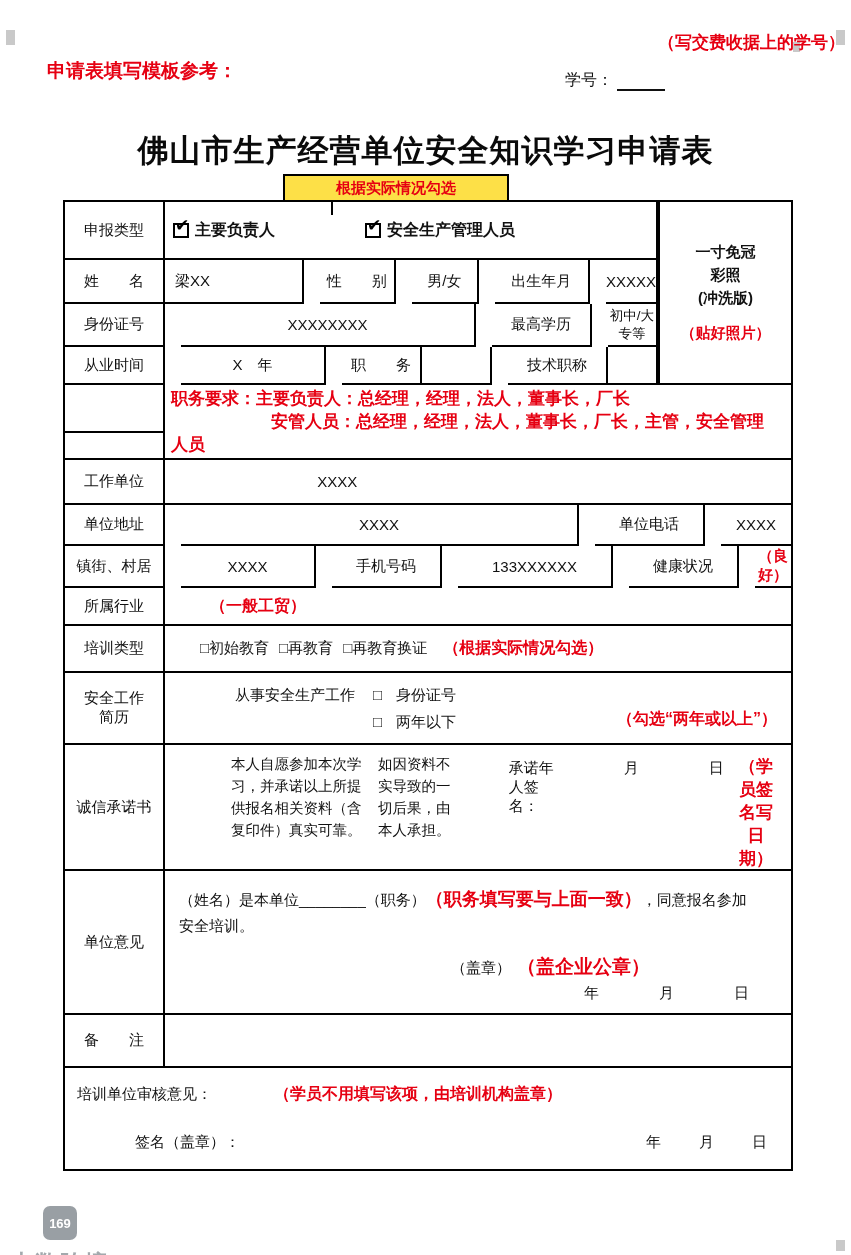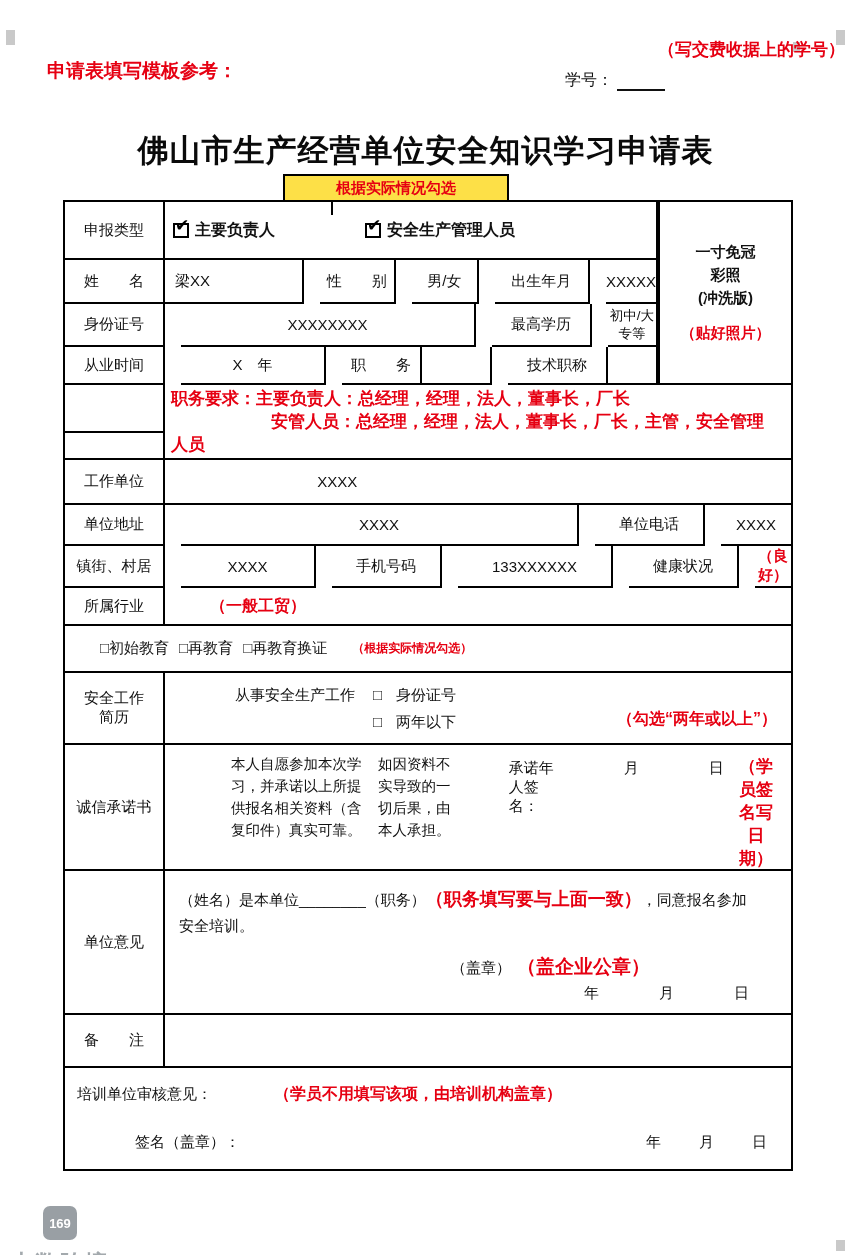--- a/index.html
+++ b/index.html
@@ -2,21 +2,21 @@
 <html><head>
 <meta charset="utf-8">
 <style>
   * { margin:0; padding:0; box-sizing:border-box; }
   html,body { background:#ffffff; }
   body { font-family:"Liberation Sans","DejaVu Sans",sans-serif; color:#111; }
   .page { position:relative; width:851px; height:1255px; background:#fff; overflow:hidden; margin:0 auto; }
   .red { color:#e60012; font-weight:bold; }
 
   .template-note { position:absolute; left:47px; top:58px; font-size:19px; }
-  .student-hint { position:absolute; right:6px; top:38px; font-size:17px; }
+  .student-hint { position:absolute; right:6px; top:31px; font-size:17px; }
   .student-line { position:absolute; left:565px; top:70px; font-size:16px; color:#111; }
   .student-line .underline { display:inline-block; width:48px; border-bottom:2px solid #111; height:16px; margin-left:4px; vertical-align:bottom; }
 
   .title { position:absolute; left:0; top:130px; width:100%; text-align:center; font-size:31px; font-weight:bold; letter-spacing:1px; color:#0a0a0a; }
 
   .callout { position:absolute; left:283px; top:174px; width:226px; height:28px; border:2px solid #000; background:#fde047; z-index:3; display:flex; align-items:center; justify-content:center; font-size:15px; }
   .callout-line { position:absolute; left:331px; top:202px; width:2px; height:13px; background:#000; z-index:3; }
 
   .form-table { position:absolute; left:63px; top:200px; width:730px; height:971px; border:2px solid #000; display:flex; flex-direction:column; background:#fff; }
   .trow { display:flex; flex-shrink:0; width:100%; }
@@ -158,25 +158,26 @@
     </div>
 
     <div class="trow" style="height:38px">
       <div class="cell label-cell">所属行业</div>
       <div class="cell last" style="flex:1; padding-left:45px;">
         <span class="red" style="font-size:16px">（一般工贸）</span>
       </div>
     </div>
 
     <div class="trow" style="height:47px">
+      <div class="cell label-cell">培训类型</div>
       <div class="cell last" style="flex:1; padding-left:35px; gap:10px;">
         <span>□初始教育</span>
         <span>□再教育</span>
         <span>□再教育换证</span>
-        <span class="red" style="font-size:12px; margin-left:15px;">（根据实际情况勾选）</span>
+        <span class="red" style="font-size:16px; margin-left:6px;">（根据实际情况勾选）</span>
       </div>
     </div>
 
     <div class="trow" style="height:72px">
       <div class="cell label-cell" style="flex-direction:column; justify-content:center;">
         <div>安全工作</div>
         <div>简历</div>
       </div>
       <div class="cell last" style="flex:1; position:relative; padding-left:70px;">
         <div style="display:flex; align-items:flex-start; gap:18px;">

